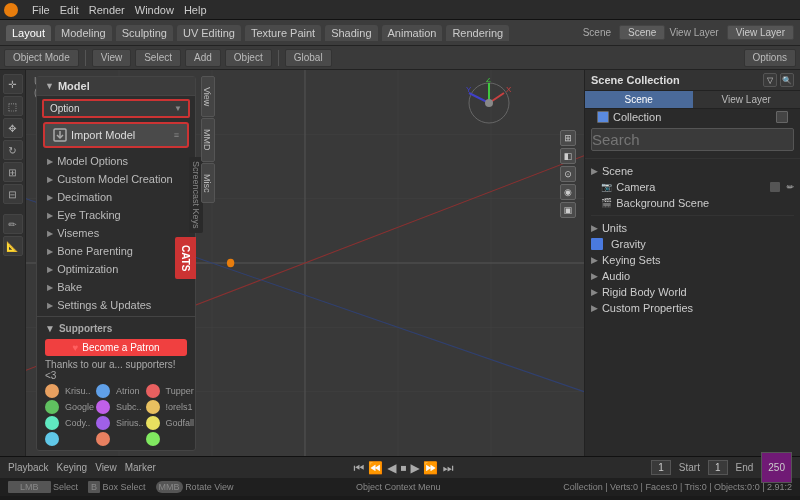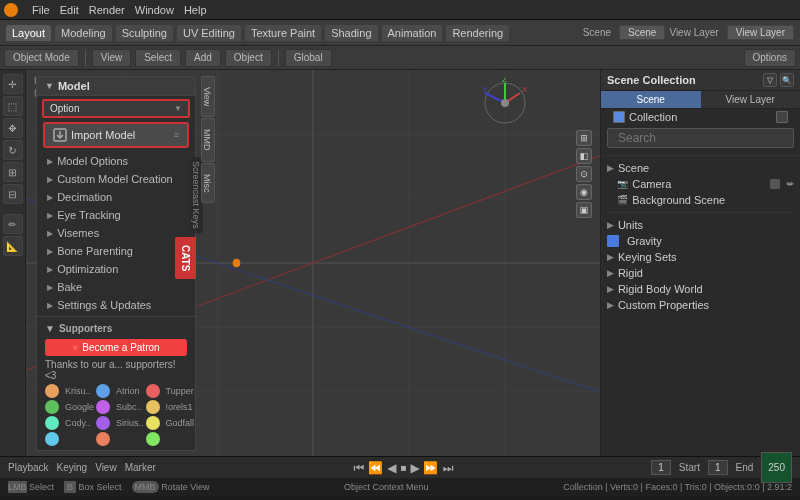--- a/index.html
+++ b/index.html
@@ -278,21 +278,21 @@
     .supporter-avatar {
       width: 14px;
       height: 14px;
       border-radius: 50%;
       display: inline-block;
       flex-shrink: 0;
     }
 
     
     .right-panel {
-      width: 200px;
+      width: 216px;
       background: #2a2a2a;
       border-left: 1px solid #222;
       display: flex;
       flex-direction: column;
     }
     .right-panel-header {
       display: flex;
       align-items: center;
       justify-content: space-between;
       padding: 3px 6px;
@@ -334,22 +334,22 @@
       color: #ccc;
       gap: 4px;
       cursor: pointer;
     }
     .prop-arrow { font-size: 9px; color: #888; }
     .search-input-field {
       width: 100%;
       background: #3a3a3a;
       border: 1px solid #555;
       color: #ddd;
-      padding: 2px 10px;
-      font-size: 12px;
+      padding: 2px 0;
+      font-size: 15px;
       border-radius: 2px;
       margin-bottom: 4px;
     }
 
     
     .right-tabs {
       display: flex;
       background: #333;
       border-bottom: 1px solid #222;
     }
@@ -683,21 +683,21 @@
         <div class="prop-row">
           <div style="width:12px;height:12px;background:#4a7adf;border-radius:1px;margin-right:4px;"></div>
           <span>Gravity</span>
         </div>
         <div class="prop-row">
             <span class="prop-arrow">▶</span>
             <span>Keying Sets</span>
           </div>
         <div class="prop-row">
             <span class="prop-arrow">▶</span>
-            <span>Rigid</span>
+            <span>Audio</span>
           </div>
         <div class="prop-row">
             <span class="prop-arrow">▶</span>
             <span>Rigid Body World</span>
           </div>
         <div class="prop-row">
             <span class="prop-arrow">▶</span>
             <span>Custom Properties</span>
           </div>
       </div>
@@ -716,26 +716,26 @@
     <span style="cursor:pointer;font-size:12px;">◀</span>
     <span style="cursor:pointer;font-size:12px;">⏹</span>
     <span style="cursor:pointer;font-size:12px;">▶</span>
     <span style="cursor:pointer;font-size:12px;">⏩</span>
     <span style="cursor:pointer;font-size:12px;">⏭</span>
   </div>
   <div style="background:#3a3a3a;border:1px solid #555;padding:1px 6px;font-size:10px;">1</div>
   <span>Start</span>
   <div style="background:#3a3a3a;border:1px solid #555;padding:1px 6px;font-size:10px;">1</div>
   <span>End</span>
-  <div style="background:#14532d;border:1px solid #555;padding:9px 6px;font-size:10px;">250</div>
+  <div style="background:#701a75;border:1px solid #555;padding:9px 6px;font-size:10px;">250</div>
 </div>
 
 <div class="status-bar">
   <span style="cursor:pointer;">
-    <span style="background:#555;padding:1px 0;border-radius:1px;font-size:9px;">LMB</span>
+    <span style="background:#555;padding:1px 12px;border-radius:1px;font-size:9px;">LMB</span>
     <span>Select</span>
   </span>
   <span style="cursor:pointer;">
     <span style="background:#555;padding:1px 3px;border-radius:1px;font-size:9px;">B</span>
     <span>Box Select</span>
   </span>
   <span style="cursor:pointer;">
     <span style="background:#555;padding:1px 3px;border-radius:6px;font-size:9px;">MMB</span>
     <span>Rotate View</span>
   </span>

